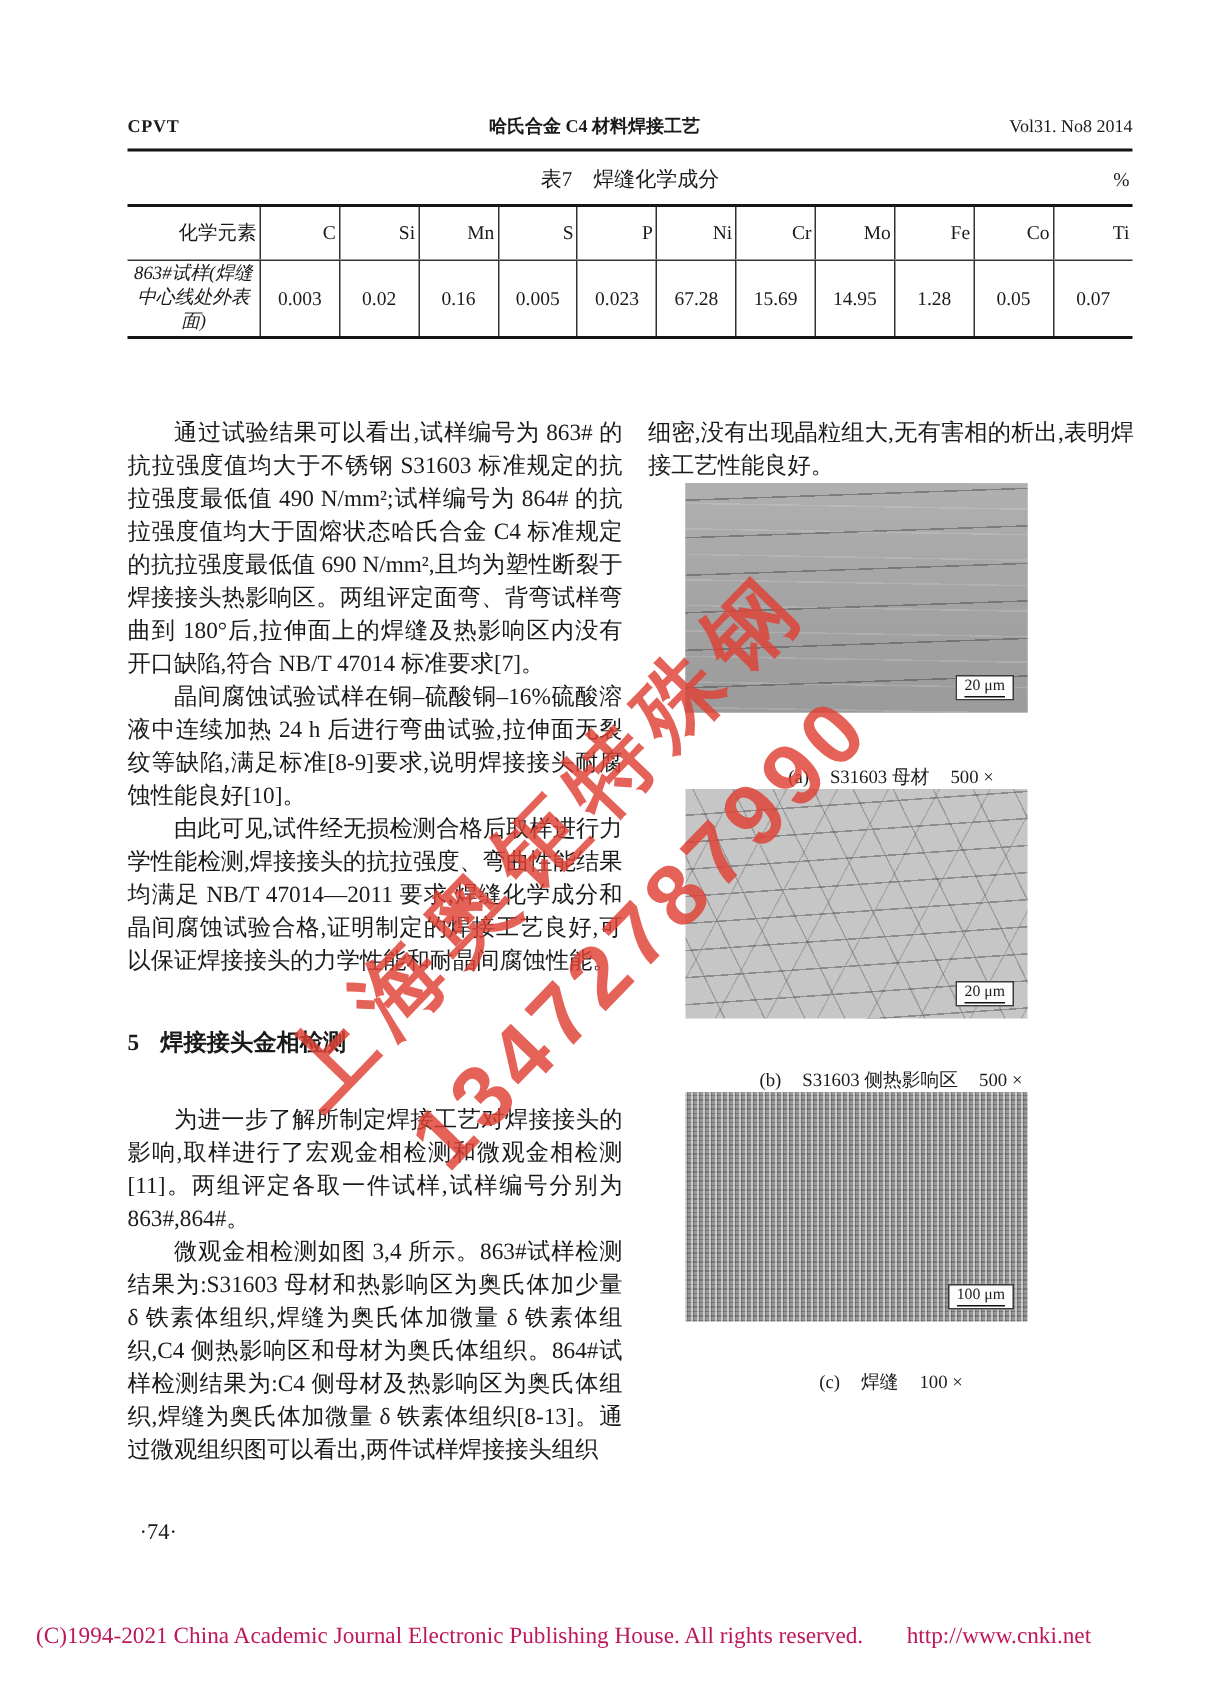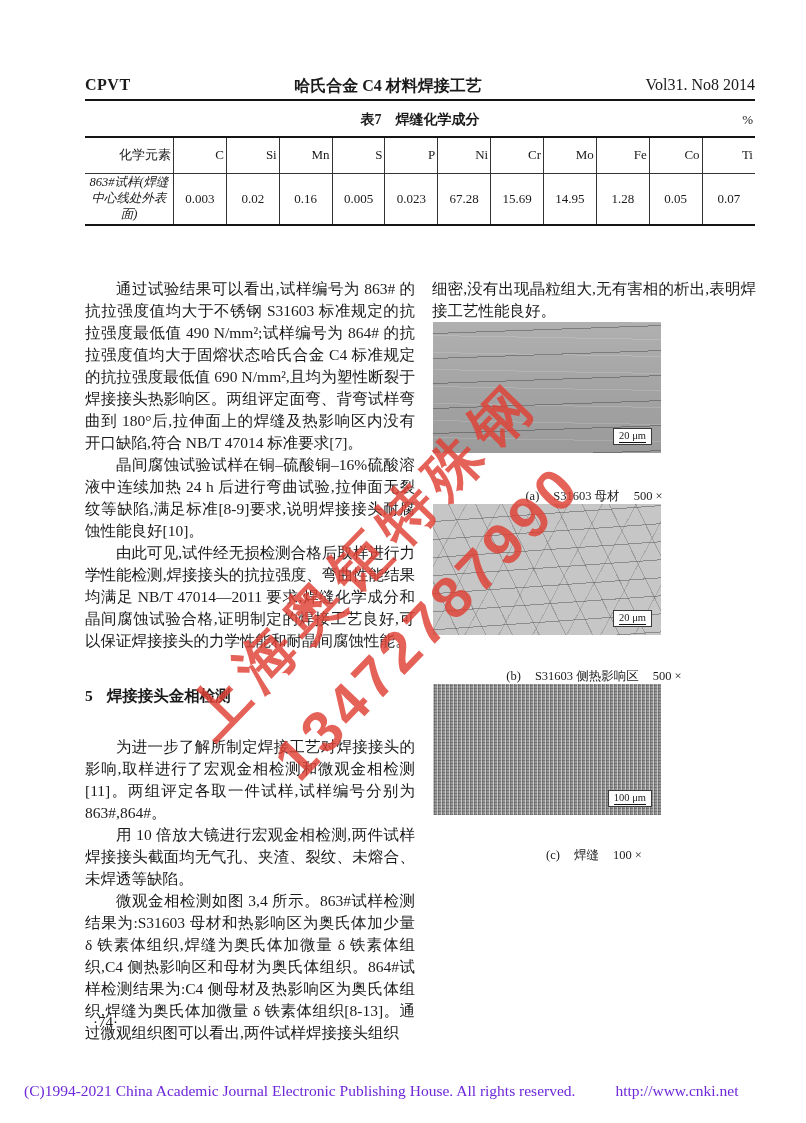--- a/index.html
+++ b/index.html
@@ -2,28 +2,28 @@
 <html><head>
 <meta charset="utf-8">
 <style>
   html,body{margin:0;padding:0;}
   body{width:806px;height:1123px;background:#ffffff;position:relative;overflow:hidden;
        font-family:"Liberation Serif","DejaVu Serif",serif;color:#1a1a1a;}
   .page{position:absolute;inset:0;}
 
   
   .hdr{position:absolute;left:85px;top:76px;width:670px;display:flex;
-       justify-content:space-between;align-items:flex-start;font-size:16px;}
+       justify-content:space-between;align-items:center;font-size:12px;}
   .hdr .jtitle{font-weight:bold;}
   .hdr .jcode{font-weight:bold;letter-spacing:.5px;}
   .hdr-rule{position:absolute;left:85px;top:99px;width:670px;height:2px;background:#151515;}
 
   
   .tbl-title-row{position:absolute;left:85px;top:111px;width:670px;height:18px;font-size:14px;}
-  .tbl-title{position:absolute;left:0;right:0;text-align:center;font-weight:bold;}
+  .tbl-title{position:absolute;left:0;right:0;text-align:center;font-weight:normal;}
   .tbl-title .sp{display:inline-block;width:14px;}
   .tbl-unit{position:absolute;right:2px;top:1px;font-size:13px;}
   table.chem{position:absolute;left:85px;top:136px;width:670px;border-collapse:collapse;
              border-top:2px solid #151515;border-bottom:2px solid #151515;
              font-size:13px;table-layout:fixed;}
   table.chem th,table.chem td{border-left:1px solid #333;text-align:center;padding:0 2px;
              font-weight:normal;vertical-align:middle;}
   table.chem th:first-child,table.chem td:first-child{border-left:none;width:84px;}
   table.chem thead tr{height:36px;}
   table.chem thead th{border-bottom:1px solid #333;text-align:right;}
@@ -35,21 +35,21 @@
   .col{position:absolute;top:278px;font-size:15.5px;line-height:22px;text-align:justify;}
   .col p{margin:0;text-indent:2em;}
   .col p.noindent{text-indent:0;}
   .col-left{left:85px;width:330px;}
   .col-right{left:432px;width:324px;}
   h2.sec{font-size:15.5px;font-weight:bold;margin:33px 0 29px 0;text-indent:0;}
   h2.sec .sec-title{margin-left:14px;}
 
   
   figure.micro{margin:0;padding:0;}
-  .micro-img{position:relative;width:228px;height:131px;margin-left:1px;}
+  .micro-img{position:relative;width:228px;height:153px;margin-left:25px;}
   .fig-a .micro-img{
     background-color:#a6a6a6;
     background-image:
       repeating-linear-gradient(178deg, rgba(0,0,0,0) 0 11px, rgba(45,45,45,.38) 11px 12px, rgba(0,0,0,0) 12px 25px),
       repeating-linear-gradient(181deg, rgba(255,255,255,.14) 0 1px, rgba(0,0,0,0) 1px 17px),
       linear-gradient(180deg,#b0b0b0 0%,#a3a3a3 55%,#9b9b9b 100%);}
   .fig-b .micro-img{
     background-color:#c6c6c6;
     background-image:
       repeating-linear-gradient(176deg, rgba(0,0,0,0) 0 17px, rgba(70,70,70,.45) 17px 18px),
@@ -74,22 +74,22 @@
 
   
   .watermark{position:absolute;left:143px;top:508px;width:500px;text-align:center;
              transform:rotate(-46deg);color:rgba(224,64,54,.82);z-index:6;pointer-events:none;
              font-family:"Liberation Sans","DejaVu Sans",sans-serif;font-weight:bold;}
   .watermark .wm1{display:block;font-size:58px;letter-spacing:9px;white-space:nowrap;}
   .watermark .wm2{display:block;font-size:58px;letter-spacing:5px;margin-top:17px;white-space:nowrap;}
 
   
   .page-num{position:absolute;left:93px;top:1014px;font-size:15px;}
-  .footer{position:absolute;left:24px;top:1082px;width:766px;font-size:15.5px;color:#6d28d9;
-          display:flex;gap:40px;white-space:nowrap;}
+  .footer{position:absolute;left:24px;top:1082px;width:766px;font-size:15.5px;color:#be185d;
+          display:flex;gap:29px;white-space:nowrap;}
 </style>
 </head>
 <body>
 
 <div class="page">
 
   <div class="hdr">
     <span class="jcode">CPVT</span>
     <span class="jtitle">哈氏合金 C4 材料焊接工艺</span>
     <span class="jissue">Vol31. No8 2014</span>
@@ -137,21 +137,20 @@
   </table>
 
   <div class="col col-left">
     <p>通过试验结果可以看出,试样编号为 863# 的抗拉强度值均大于不锈钢 S31603 标准规定的抗拉强度最低值 490 N/mm²;试样编号为 864# 的抗拉强度值均大于固熔状态哈氏合金 C4 标准规定的抗拉强度最低值 690 N/mm²,且均为塑性断裂于焊接接头热影响区。两组评定面弯、背弯试样弯曲到 180°后,拉伸面上的焊缝及热影响区内没有开口缺陷,符合 NB/T 47014 标准要求[7]。</p>
     <p>晶间腐蚀试验试样在铜–硫酸铜–16%硫酸溶液中连续加热 24 h 后进行弯曲试验,拉伸面无裂纹等缺陷,满足标准[8-9]要求,说明焊接接头耐腐蚀性能良好[10]。</p>
     <p>由此可见,试件经无损检测合格后取样进行力学性能检测,焊接接头的抗拉强度、弯曲性能结果均满足 NB/T 47014—2011 要求,焊缝化学成分和晶间腐蚀试验合格,证明制定的焊接工艺良好,可以保证焊接接头的力学性能和耐晶间腐蚀性能。</p>
     <h2 class="sec">
       <span>5</span><span class="sec-title">焊接接头金相检测</span>
     </h2>
     <p>为进一步了解所制定焊接工艺对焊接接头的影响,取样进行了宏观金相检测和微观金相检测[11]。两组评定各取一件试样,试样编号分别为 863#,864#。</p>
-    <p>用 10 倍放大镜进行宏观金相检测,两件试样焊接接头截面均无气孔、夹渣、裂纹、未熔合、未焊透等缺陷。</p>
     <p>微观金相检测如图 3,4 所示。863#试样检测结果为:S31603 母材和热影响区为奥氏体加少量 δ 铁素体组织,焊缝为奥氏体加微量 δ 铁素体组织,C4 侧热影响区和母材为奥氏体组织。864#试样检测结果为:C4 侧母材及热影响区为奥氏体组织,焊缝为奥氏体加微量 δ 铁素体组织[8-13]。通过微观组织图可以看出,两件试样焊接接头组织</p>
   </div>
 
   <div class="col col-right">
     <p class="noindent">细密,没有出现晶粒组大,无有害相的析出,表明焊接工艺性能良好。</p>
 
     <figure class="micro fig-a">
       <div class="micro-img">
         <div class="scalebar"><span>20 μm</span></div>
       </div>

